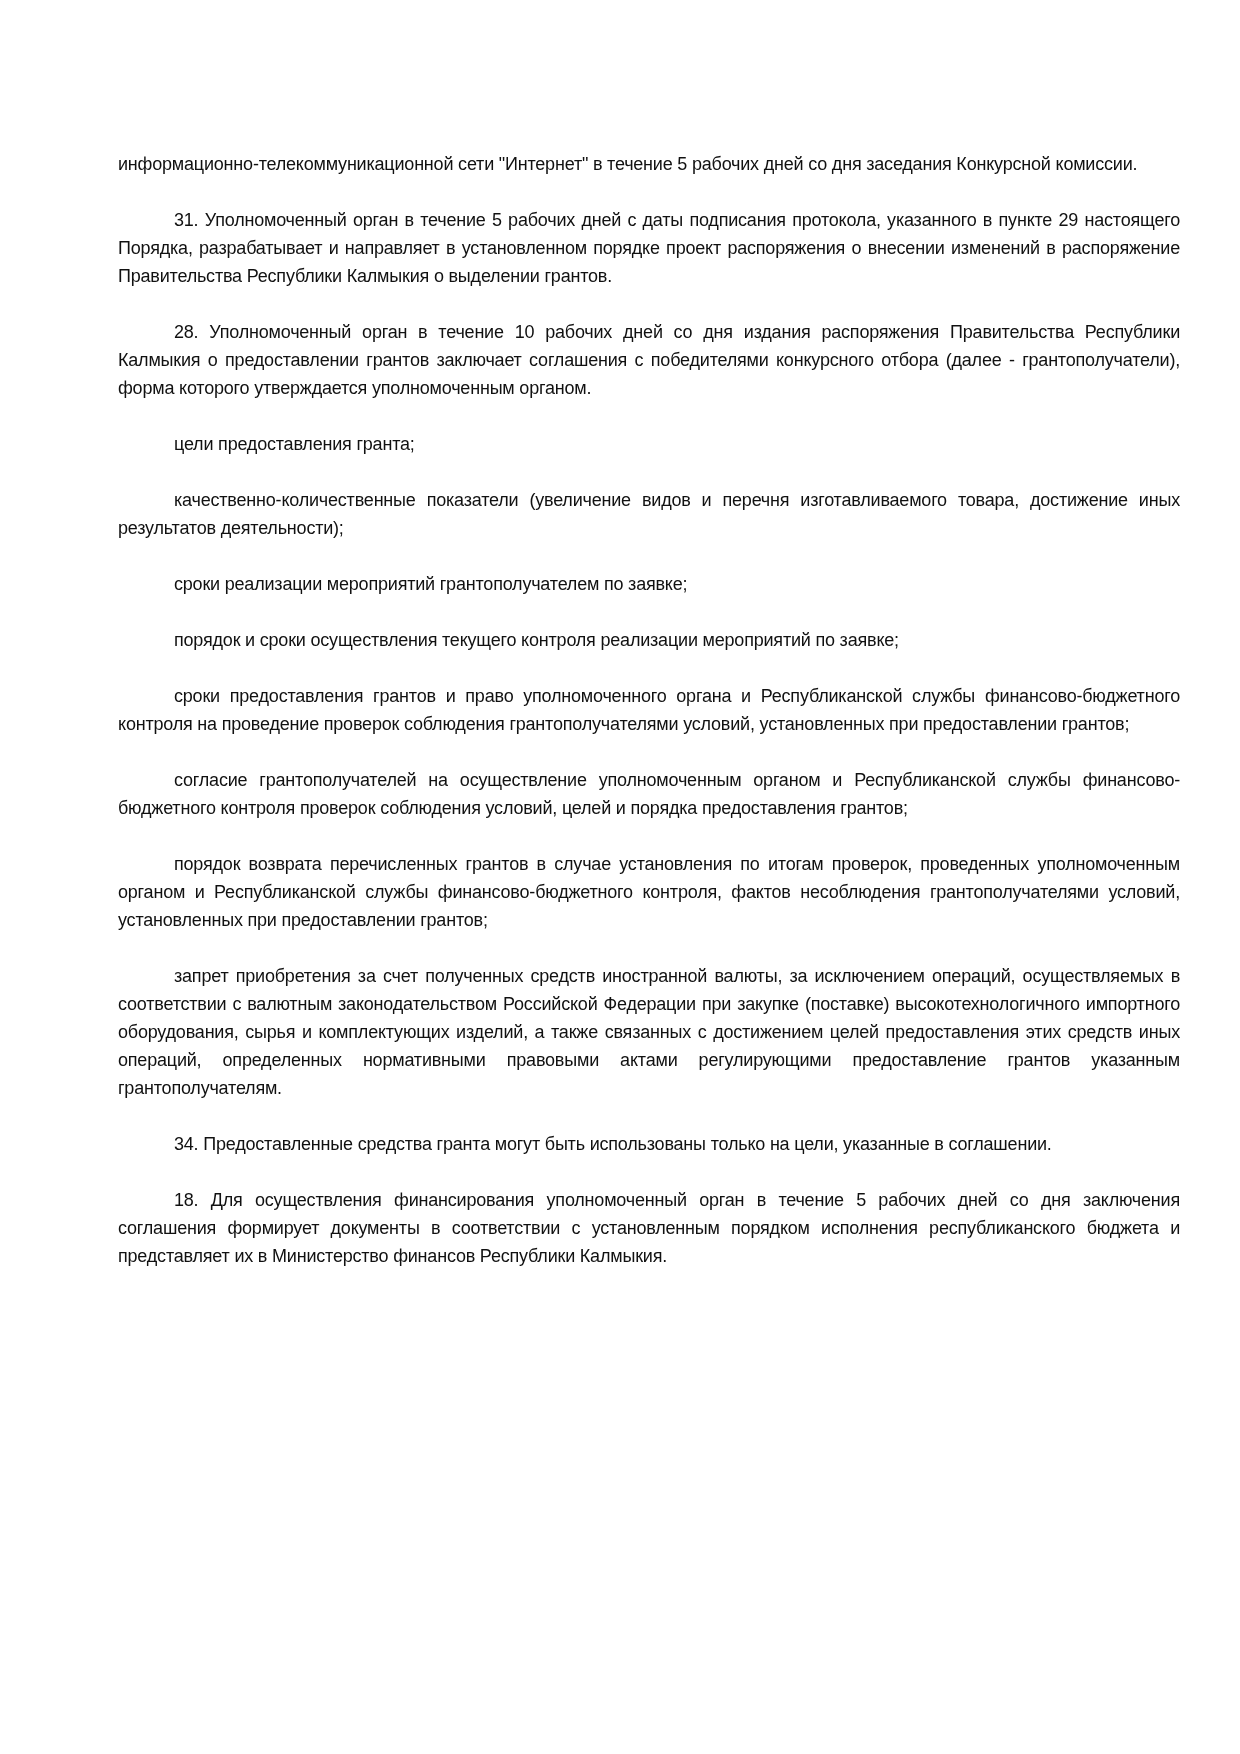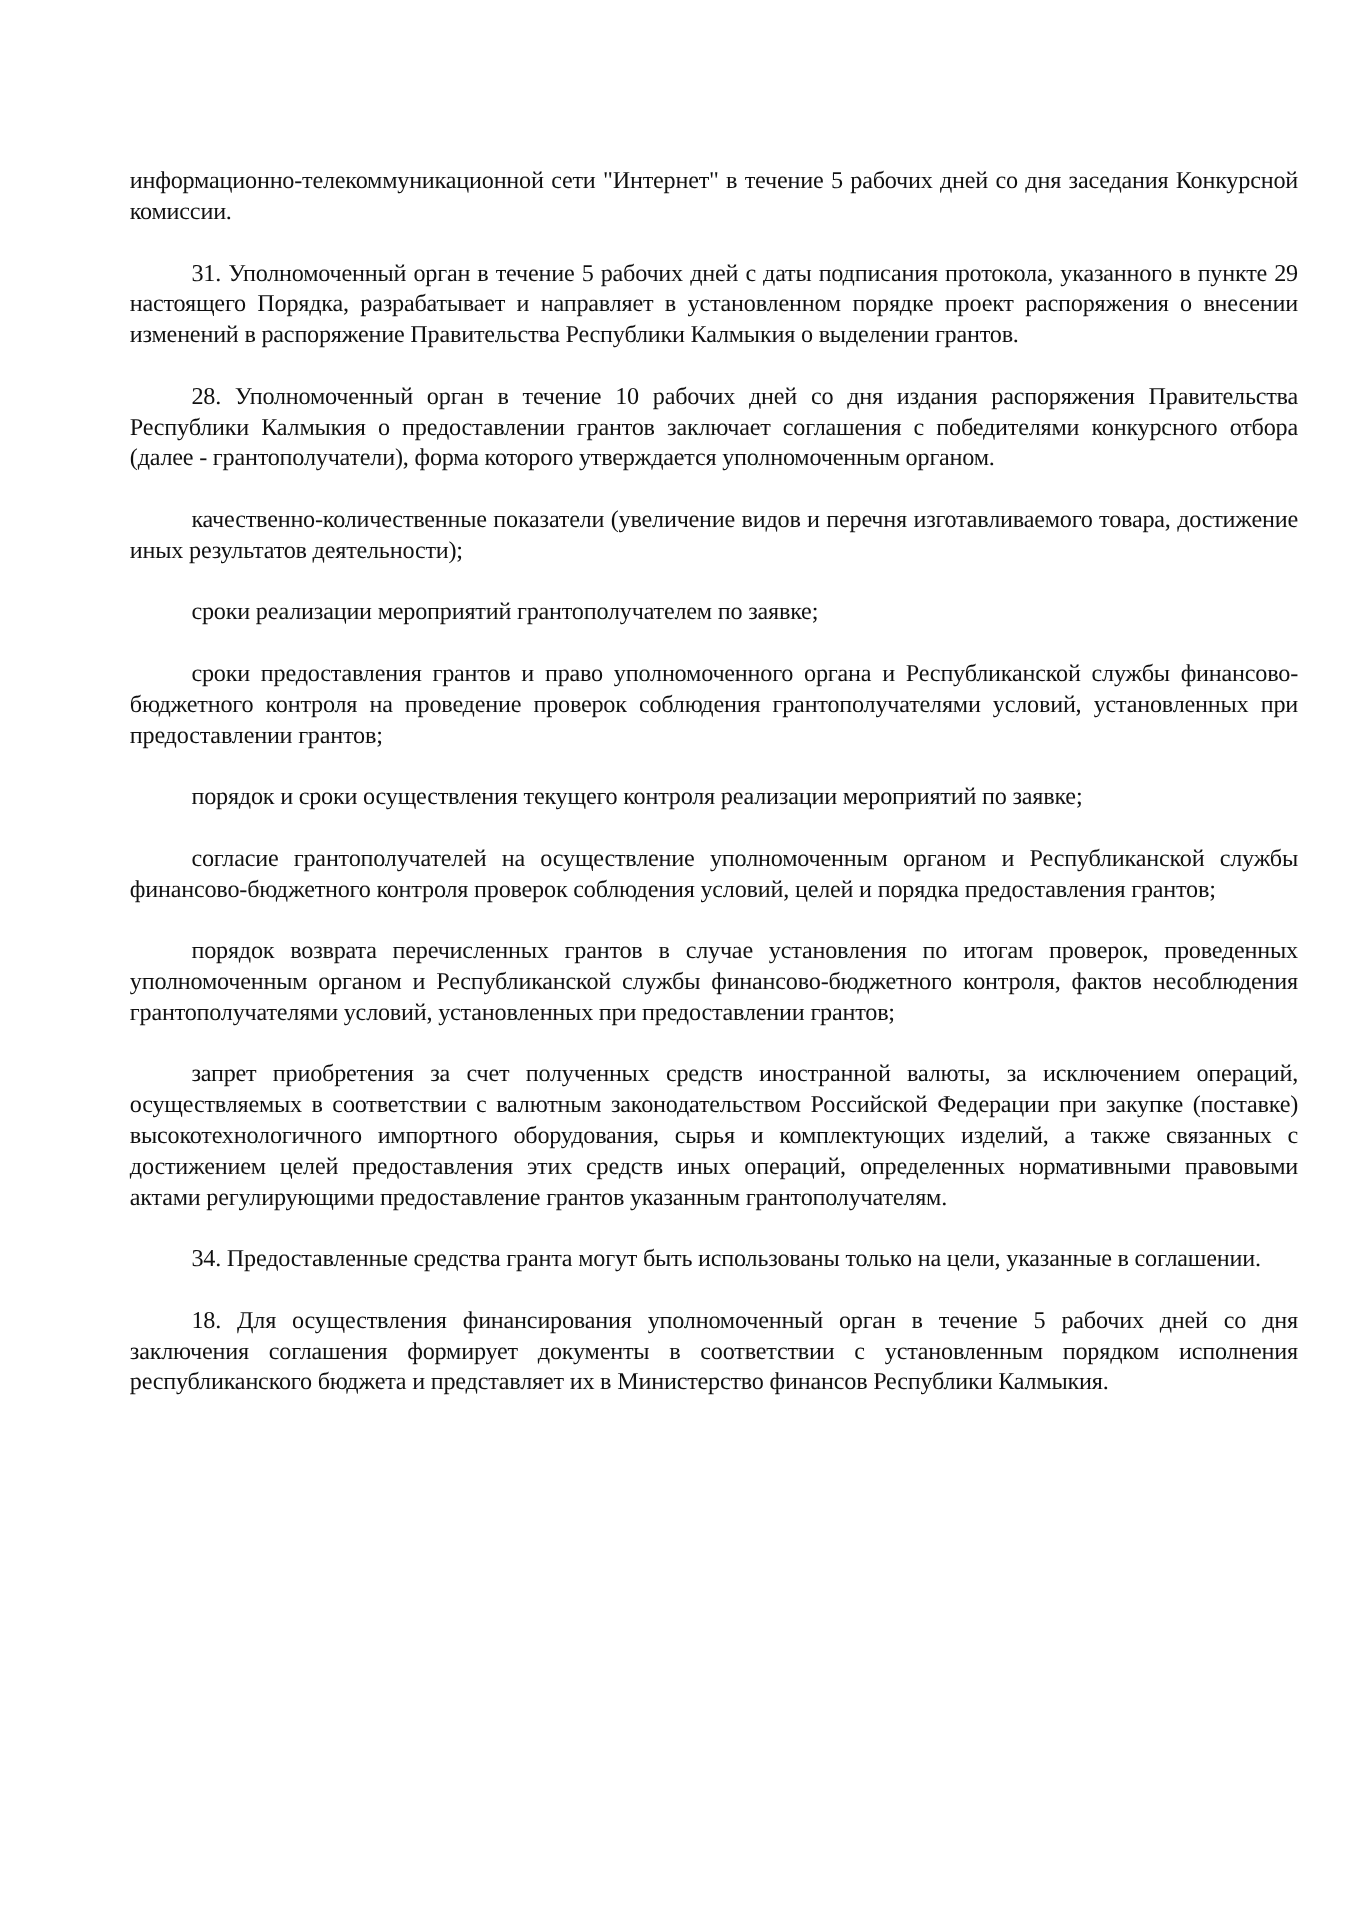--- a/index.html
+++ b/index.html
@@ -2,42 +2,43 @@
 <html><head>
   <meta charset="utf-8">
   <style>
     html, body { margin: 0; padding: 0; background: #ffffff; }
     body { width: 1240px; height: 1754px; position: relative; overflow: hidden; }
     .page {
       position: absolute;
       left: 118px;
       top: 150px;
       width: 1062px;
-      font-family: Liberation Serif, serif;
-      font-size: 22px;
+      font-family: Liberation Sans, sans-serif;
+      font-size: 18px;
       line-height: 28px;
       color: #111111;
     }
     .para {
       margin: 0 0 28px 0;
       text-align: justify;
       text-indent: 56px;
       letter-spacing: -0.2px;
     }
     .para.noindent { text-indent: 0; }
   </style>
 </head>
 <body>
 
 <div class="page">
   <p class="para noindent">информационно-телекоммуникационной сети "Интернет" в течение 5 рабочих дней со дня заседания Конкурсной комиссии.</p>
   <p class="para">31. Уполномоченный орган в течение 5 рабочих дней с даты подписания протокола, указанного в пункте 29 настоящего Порядка, разрабатывает и направляет в установленном порядке проект распоряжения о внесении изменений в распоряжение Правительства Республики Калмыкия о выделении грантов.</p>
   <p class="para">28. Уполномоченный орган в течение 10 рабочих дней со дня издания распоряжения Правительства Республики Калмыкия о предоставлении грантов заключает соглашения с победителями конкурсного отбора (далее - грантополучатели), форма которого утверждается уполномоченным органом.</p>
+  <p class="para">цели предоставления гранта;</p>
   <p class="para">качественно-количественные показатели (увеличение видов и перечня изготавливаемого товара, достижение иных результатов деятельности);</p>
   <p class="para">сроки реализации мероприятий грантополучателем по заявке;</p>
+  <p class="para">порядок и сроки осуществления текущего контроля реализации мероприятий по заявке;</p>
   <p class="para">сроки предоставления грантов и право уполномоченного органа и Республиканской службы финансово-бюджетного контроля на проведение проверок соблюдения грантополучателями условий, установленных при предоставлении грантов;</p>
-  <p class="para">порядок и сроки осуществления текущего контроля реализации мероприятий по заявке;</p>
   <p class="para">согласие грантополучателей на осуществление уполномоченным органом и Республиканской службы финансово-бюджетного контроля проверок соблюдения условий, целей и порядка предоставления грантов;</p>
   <p class="para">порядок возврата перечисленных грантов в случае установления по итогам проверок, проведенных уполномоченным органом и Республиканской службы финансово-бюджетного контроля, фактов несоблюдения грантополучателями условий, установленных при предоставлении грантов;</p>
   <p class="para">запрет приобретения за счет полученных средств иностранной валюты, за исключением операций, осуществляемых в соответствии с валютным законодательством Российской Федерации при закупке (поставке) высокотехнологичного импортного оборудования, сырья и комплектующих изделий, а также связанных с достижением целей предоставления этих средств иных операций, определенных нормативными правовыми актами регулирующими предоставление грантов указанным грантополучателям.</p>
   <p class="para">34. Предоставленные средства гранта могут быть использованы только на цели, указанные в соглашении.</p>
   <p class="para">18. Для осуществления финансирования уполномоченный орган в течение 5 рабочих дней со дня заключения соглашения формирует документы в соответствии с установленным порядком исполнения республиканского бюджета и представляет их в Министерство финансов Республики Калмыкия.</p>
 </div>
 
 </body></html>

